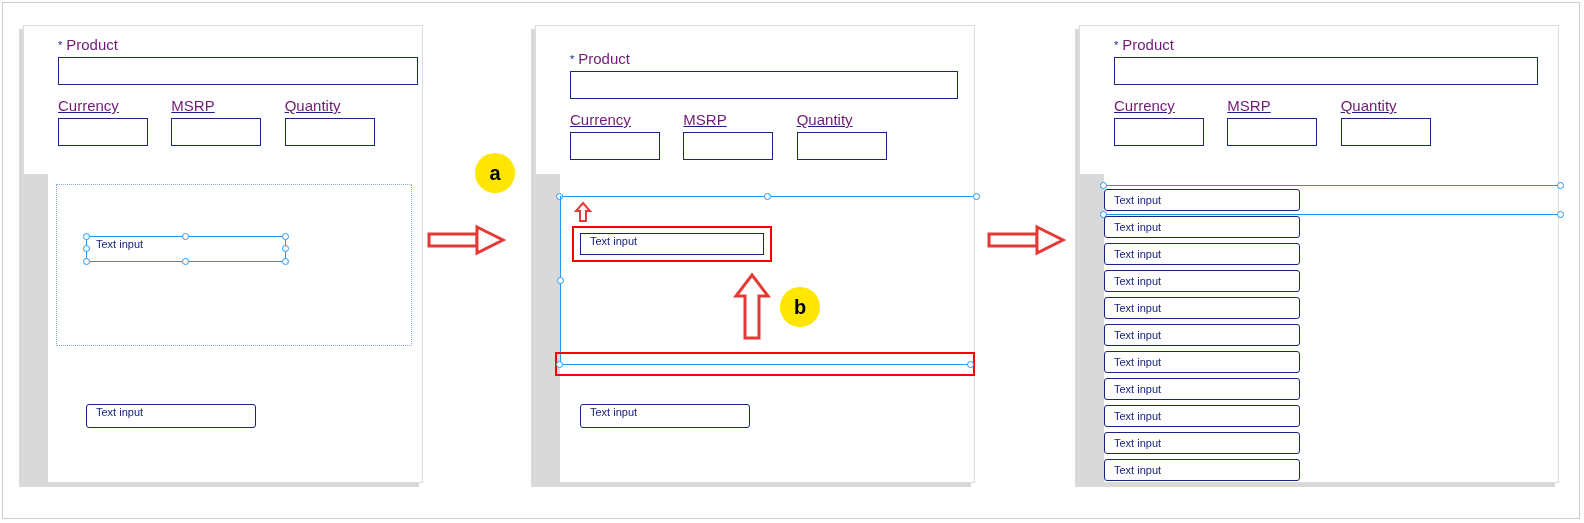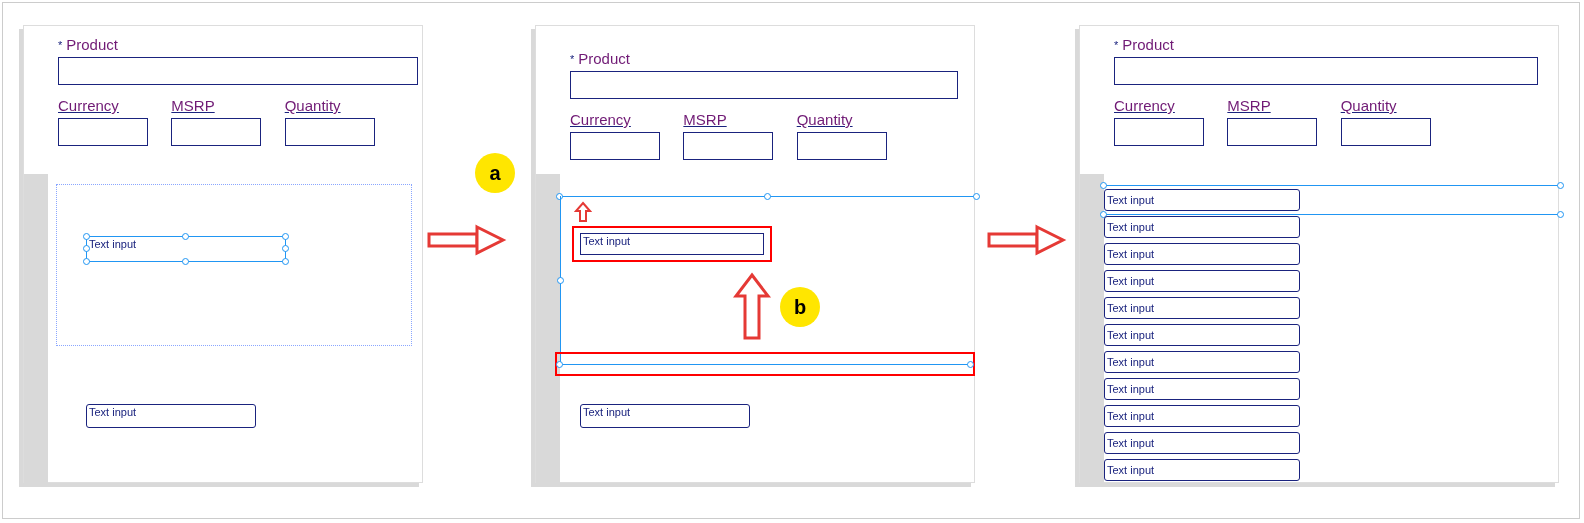--- a/index.html
+++ b/index.html
@@ -13,21 +13,21 @@
   .row-top{display:flex;align-items:center;margin-bottom:4px;}
   .grp{display:inline-block;vertical-align:top;text-decoration:underline;}
   .grp .lbl{display:block;margin-bottom:4px;}
   .sel-box{border:1px solid #2196f3;box-sizing:border-box;position:relative;background:#fff;}
   .sel-handle{width:7px;height:7px;border:1px solid #2196f3;background:#fff;border-radius:50%;position:absolute;box-sizing:border-box;}
   .arrow-big{position:absolute;}
   .arrow-big svg{overflow:visible;}
   .badge{position:absolute;width:40px;height:40px;border-radius:50%;background:#ffe600;display:flex;align-items:center;justify-content:center;font-weight:bold;font-size:20px;color:#000;}
   .redhl{position:absolute;border:2px solid #f00;box-sizing:border-box;}
   .shadow{box-shadow:-4px 4px 0 #d9d9d9;}
-  .mini-txt{font-size:11px;color:#1a237e;padding:3px 2px;}
+  .mini-txt{font-size:11px;color:#1a237e;padding:3px 9px;}
   .sel-line{border-top:1px solid #2196f3;position:relative;}
   .sel-line .sel-handle{top:-4px;}
 </style>
 </head>
 <body>
 
 <div class="outer">
 
   <div class="panel shadow" style="left:20px;top:22px;width:400px;height:458px;">
     <div class="panel-edge" style="top:148px;height:310px;"></div>

